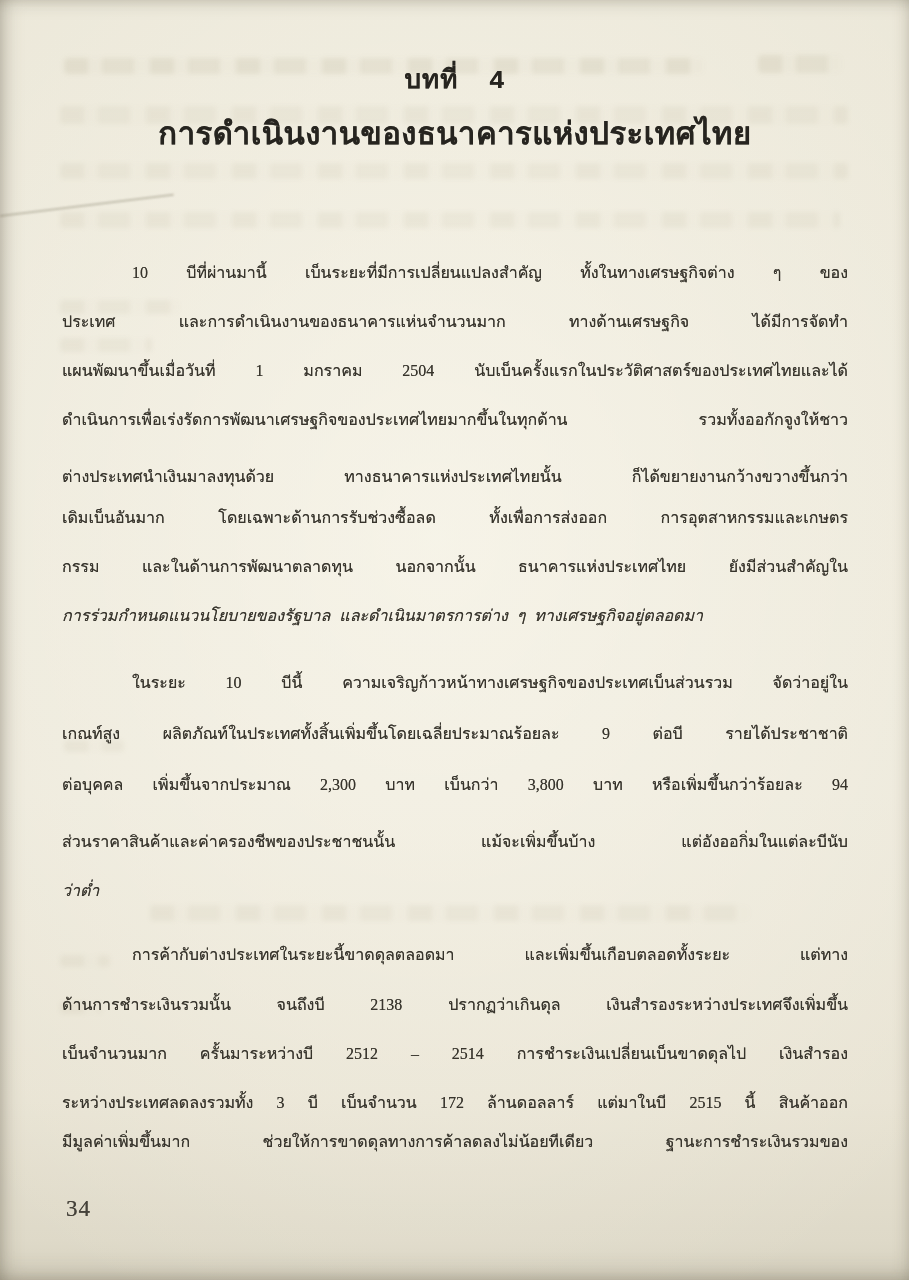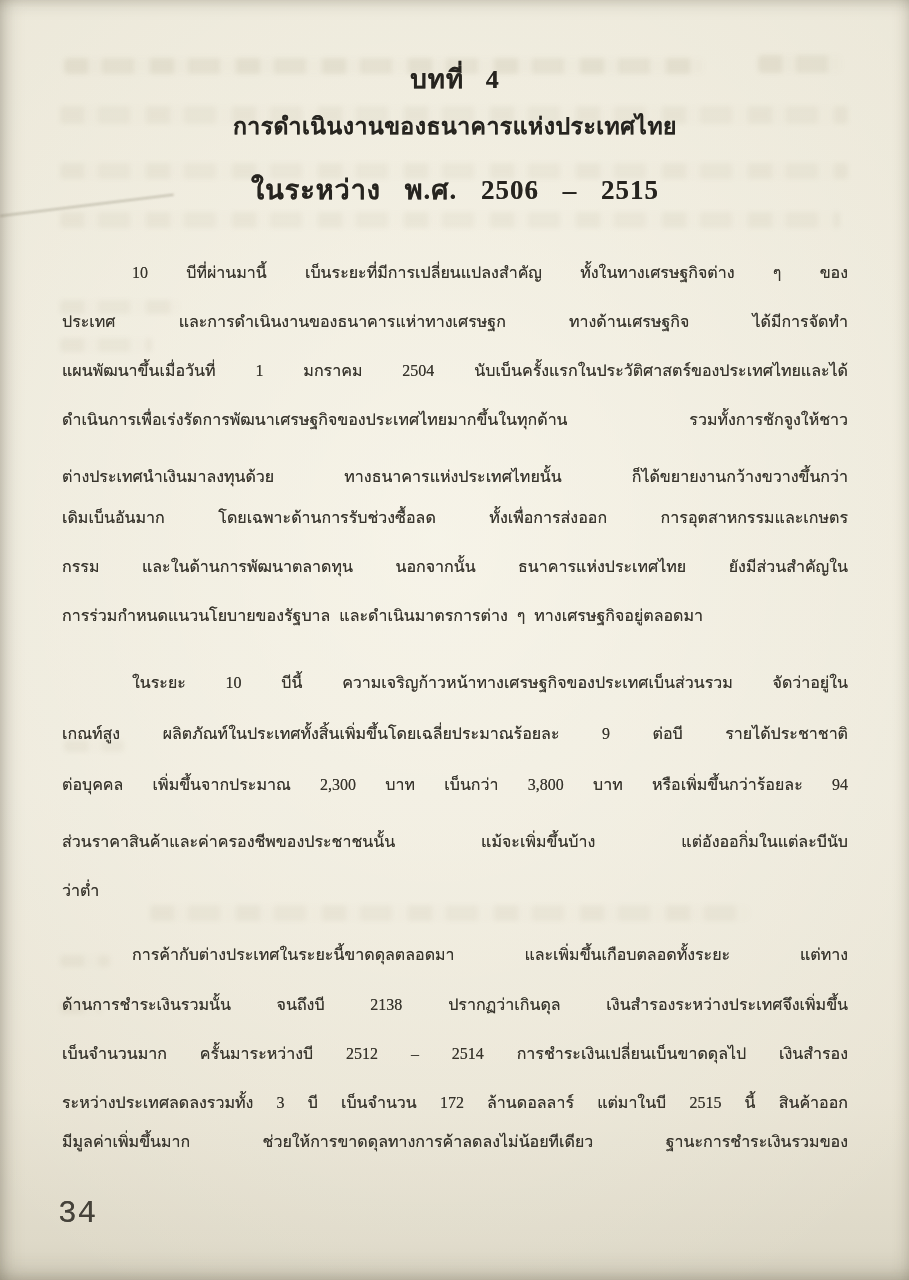--- a/index.html
+++ b/index.html
@@ -30,34 +30,34 @@
       rgba(152,142,108,0.22) 38px, rgba(152,142,108,0.22) 70px,
       rgba(152,142,108,0.04) 70px, rgba(152,142,108,0.04) 86px);
   }
   .ghost.soft{opacity:.35;}
   .crease{
     position:absolute;height:2px;background:rgba(115,105,84,0.35);
     filter:blur(1px);transform:rotate(-7deg);transform-origin:left center;
   }
   
   .h-center{position:absolute;left:62px;width:786px;text-align:center;color:#26241f;font-weight:bold;}
-  .chapter{top:58px;font-size:26px;word-spacing:14px;letter-spacing:1px;}
-  .title{top:108px;font-size:23px;letter-spacing:0.5px;}
+  .chapter{top:58px;font-size:26px;word-spacing:14px;letter-spacing:1px;font-family:Liberation Mono, monospace;}
+  .title{top:108px;font-size:31px;letter-spacing:0.5px;}
   .subtitle{top:168px;font-size:27px;word-spacing:16px;letter-spacing:1px;}
   .h-center, .line, .pageno{text-shadow:0 0 .5px rgba(40,37,30,.65);}
   
   .line{
     position:absolute;left:62px;width:786px;
     font-size:16px;line-height:34px;color:#37342c;
     word-spacing:5px;white-space:normal;
     text-align:justify;text-align-last:justify;
   }
   .line.first{text-indent:70px;}
-  .line.short{text-align:right;text-align-last:left;}
-  .pageno{position:absolute;left:58px;top:1196px;font-size:31px;color:#45423a;letter-spacing:1px;font-family:Liberation Mono, monospace;}
+  .line.short{text-align:right;text-align-last:left;font-style:italic;}
+  .pageno{position:absolute;left:66px;top:1196px;font-size:23px;color:#45423a;letter-spacing:1px;}
 </style>
 </head>
 <body>
 
 <div class="page">
 
   <div class="ghost" style="top:58px;  left:64px;  width:640px; height:16px;"></div>
   <div class="ghost" style="top:55px;  left:758px; width:84px;  height:18px;"></div>
   <div class="ghost soft" style="top:106px; left:60px;  width:788px; height:18px;"></div>
   <div class="ghost soft" style="top:163px; left:60px;  width:788px; height:16px;"></div>
@@ -65,27 +65,26 @@
   <div class="ghost soft" style="top:300px; left:60px;  width:120px; height:14px;"></div>
   <div class="ghost soft" style="top:338px; left:60px;  width:92px;  height:14px;"></div>
   <div class="ghost soft" style="top:740px; left:64px;  width:60px;  height:12px;"></div>
   <div class="ghost soft" style="top:905px; left:150px; width:600px; height:16px;"></div>
   <div class="ghost soft" style="top:955px; left:60px;  width:50px;  height:12px;"></div>
   <div class="ghost soft" style="top:1002px;left:60px;  width:42px;  height:12px;"></div>
   <div class="crease" style="top:215px;left:0;width:175px;"></div>
 
   <div class="h-center chapter">บทที่ 4</div>
   <div class="h-center title">การดำเนินงานของธนาคารแห่งประเทศไทย</div>
-  <div class="h-center subtitle">ในระหว่าง พ.ศ. 2506 – 2515</div>
 
   <div>
     <div class="line first" style="top:256px">10 บีที่ผ่านมานี้ เบ็นระยะที่มีการเปลี่ยนแปลงสำคัญ ทั้งในทางเศรษฐกิจต่าง ๆ ของ</div>
-    <div class="line" style="top:305px">ประเทศ และการดำเนินงานของธนาคารแห่าทางเศรษฐก ทางด้านเศรษฐกิจ ได้มีการจัดทำ</div>
+    <div class="line" style="top:305px">ประเทศ และการดำเนินงานของธนาคารแห่นจำนวนมาก ทางด้านเศรษฐกิจ ได้มีการจัดทำ</div>
     <div class="line" style="top:354px">แผนพัฒนาขึ้นเมื่อวันที่ 1 มกราคม 2504 นับเบ็นครั้งแรกในประวัติศาสตร์ของประเทศไทยและได้</div>
-    <div class="line" style="top:403px">ดำเนินการเพื่อเร่งรัดการพัฒนาเศรษฐกิจของประเทศไทยมากขึ้นในทุกด้าน รวมทั้งการชักจูงให้ชาว</div>
+    <div class="line" style="top:403px">ดำเนินการเพื่อเร่งรัดการพัฒนาเศรษฐกิจของประเทศไทยมากขึ้นในทุกด้าน รวมทั้งออกักจูงให้ชาว</div>
     <div class="line" style="top:460px">ต่างประเทศนำเงินมาลงทุนด้วย ทางธนาคารแห่งประเทศไทยนั้น ก็ได้ขยายงานกว้างขวางขึ้นกว่า</div>
     <div class="line" style="top:501px">เดิมเบ็นอันมาก โดยเฉพาะด้านการรับช่วงซื้อลด ทั้งเพื่อการส่งออก การอุตสาหกรรมและเกษตร</div>
     <div class="line" style="top:550px">กรรม และในด้านการพัฒนาตลาดทุน นอกจากนั้น ธนาคารแห่งประเทศไทย ยังมีส่วนสำคัญใน</div>
     <div class="line short" style="top:599px">การร่วมกำหนดแนวนโยบายของรัฐบาล และดำเนินมาตรการต่าง ๆ ทางเศรษฐกิจอยู่ตลอดมา</div>
   </div>
 
   <div>
     <div class="line first" style="top:666px">ในระยะ 10 บีนี้ ความเจริญก้าวหน้าทางเศรษฐกิจของประเทศเบ็นส่วนรวม จัดว่าอยู่ใน</div>
     <div class="line" style="top:717px">เกณท์สูง ผลิตภัณท์ในประเทศทั้งสิ้นเพิ่มขึ้นโดยเฉลี่ยประมาณร้อยละ 9 ต่อบี รายได้ประชาชาติ</div>
     <div class="line" style="top:768px">ต่อบุคคล เพิ่มขึ้นจากประมาณ 2,300 บาท เบ็นกว่า 3,800 บาท หรือเพิ่มขึ้นกว่าร้อยละ 94</div>

